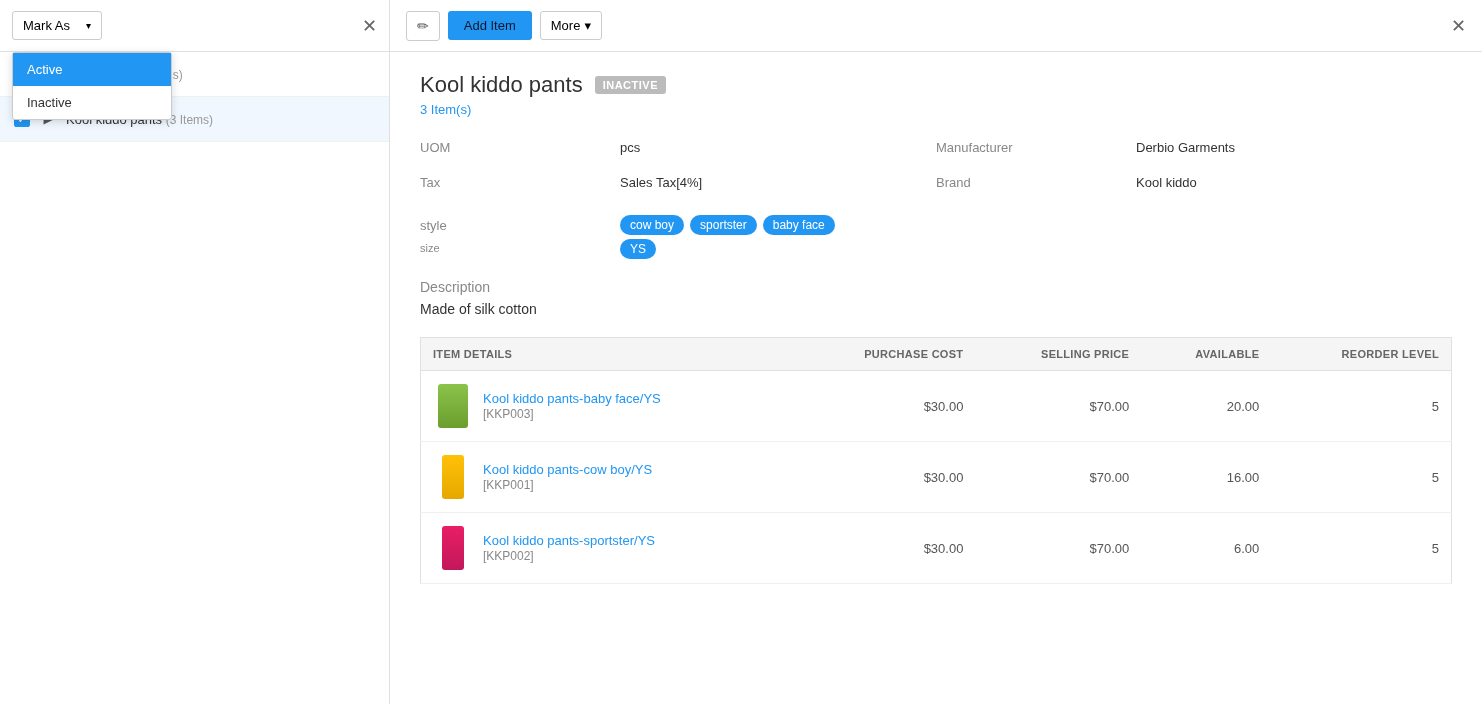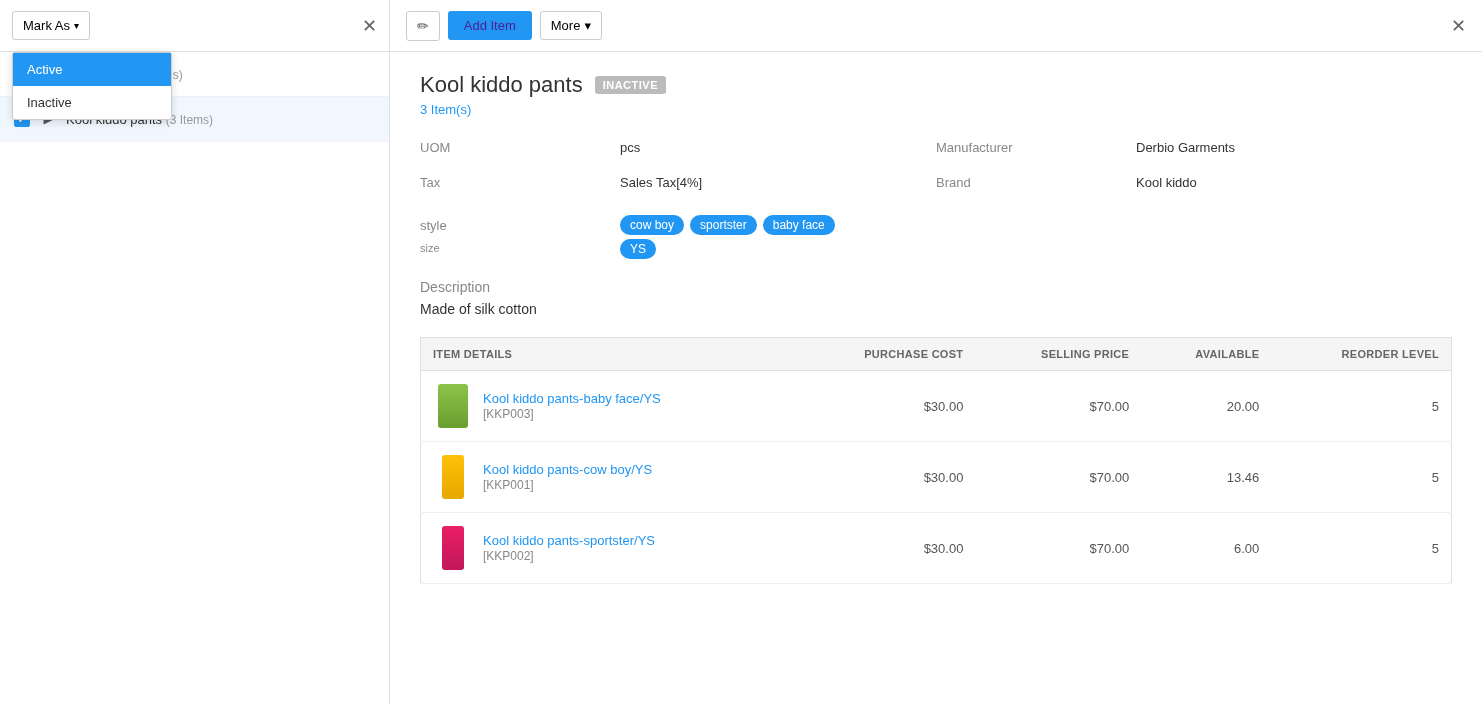--- a/index.html
+++ b/index.html
@@ -5,21 +5,21 @@
     * { box-sizing: border-box; margin: 0; padding: 0; }
     body { font-family: -apple-system, BlinkMacSystemFont, 'Segoe UI', sans-serif; font-size: 14px; color: #333; background: #fff; height: 704px; overflow: hidden; }
 
     .app-container { display: flex; height: 704px; }
 
     
     .left-panel { width: 390px; border-right: 1px solid #e0e0e0; display: flex; flex-direction: column; flex-shrink: 0; position: relative; }
 
     .left-toolbar { display: flex; align-items: center; padding: 8px 12px; border-bottom: 1px solid #e0e0e0; height: 52px; gap: 8px; }
 
-    .mark-as-btn { display: flex; align-items: center; gap: 4px; border: 1px solid #ccc; background: #fff; padding: 6px 10px; border-radius: 3px; cursor: pointer; font-size: 13px; }
+    .mark-as-btn { display: flex; align-items: center; gap: 16px; border: 1px solid #ccc; background: #fff; padding: 6px 10px; border-radius: 3px; cursor: pointer; font-size: 13px; }
     .mark-as-btn .caret { font-size: 10px; }
 
     .close-left-btn { margin-left: auto; background: none; border: none; cursor: pointer; color: #666; font-size: 18px; line-height: 1; }
 
     
     .dropdown-menu { position: absolute; top: 52px; left: 12px; width: 160px; background: #fff; border: 1px solid #ccc; border-radius: 3px; z-index: 100; box-shadow: 0 2px 8px rgba(0,0,0,0.15); }
     .dropdown-item { padding: 9px 14px; cursor: pointer; font-size: 13px; }
     .dropdown-item.active-item { background: #2196F3; color: #fff; }
     .dropdown-item.inactive-item { color: #333; }
 
@@ -33,21 +33,21 @@
     .checkbox-checked { width: 16px; height: 16px; background: #2196F3; border: 1px solid #2196F3; border-radius: 2px; display: flex; align-items: center; justify-content: center; flex-shrink: 0; }
     .checkbox-checked::after { content: '✓'; color: #fff; font-size: 11px; }
     .checkbox-unchecked { width: 16px; height: 16px; border: 1px solid #aaa; border-radius: 2px; flex-shrink: 0; }
 
     
     .right-panel { flex: 1; display: flex; flex-direction: column; overflow: hidden; }
 
     .right-toolbar { display: flex; align-items: center; padding: 8px 16px; border-bottom: 1px solid #e0e0e0; height: 52px; gap: 8px; }
 
     .edit-btn { background: none; border: 1px solid #ccc; border-radius: 3px; padding: 6px 10px; cursor: pointer; color: #555; font-size: 14px; }
-    .add-item-btn { background: #2196F3; color: #4c1d95; border: none; border-radius: 3px; padding: 7px 16px; cursor: pointer; font-size: 13px; font-weight: 500; }
+    .add-item-btn { background: #2196F3; color: #0f172a; border: none; border-radius: 3px; padding: 7px 16px; cursor: pointer; font-size: 13px; font-weight: 500; }
     .more-btn { background: #fff; border: 1px solid #ccc; border-radius: 3px; padding: 6px 10px; cursor: pointer; font-size: 13px; display: flex; align-items: flex-start; gap: 4px; }
     .close-right-btn { margin-left: auto; background: none; border: none; cursor: pointer; color: #666; font-size: 18px; }
 
     .right-content { flex: 1; overflow-y: auto; padding: 20px 30px; }
 
     
     .item-header { display: flex; align-items: center; gap: 12px; margin-bottom: 4px; }
     .item-title { font-size: 22px; font-weight: 400; color: #333; }
     .inactive-badge { background: #bbb; color: #fff; font-size: 11px; font-weight: 600; padding: 3px 8px; border-radius: 3px; letter-spacing: 0.5px; }
     .item-count-label { font-size: 13px; color: #2196F3; margin-bottom: 18px; }
@@ -209,21 +209,21 @@
                     <div class="thumb-yellow"></div>
                   </div>
                 <div>
                   <a class="item-name-link">Kool kiddo pants-cow boy/YS</a>
                   <span class="item-sku">[KKP001]</span>
                 </div>
               </div>
             </td>
             <td class="right">$30.00</td>
             <td class="right">$70.00</td>
-            <td class="right">13.46</td>
+            <td class="right">16.00</td>
             <td class="right">5</td>
           </tr>
           <tr>
             <td>
               <div class="item-row-details">
                 <div class="item-thumb">
                     <div class="thumb-pink"></div>
                   </div>
                 <div>
                   <a class="item-name-link">Kool kiddo pants-sportster/YS</a>

